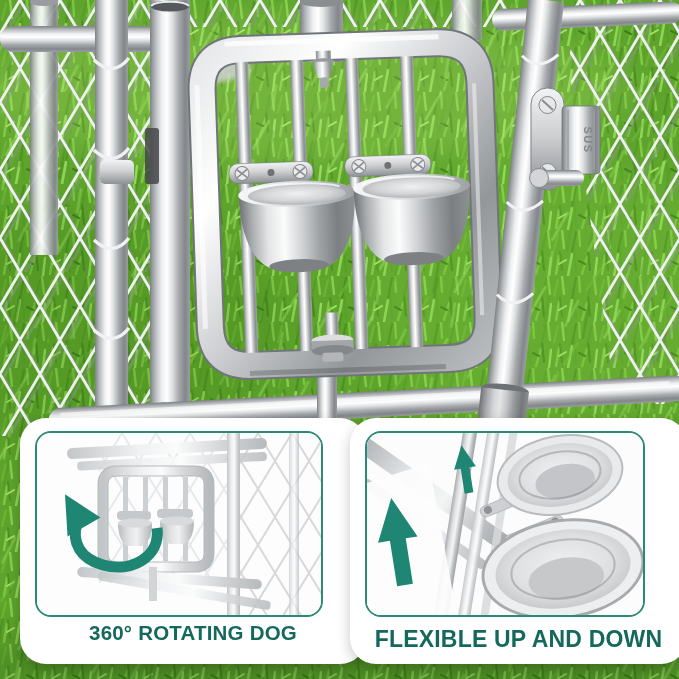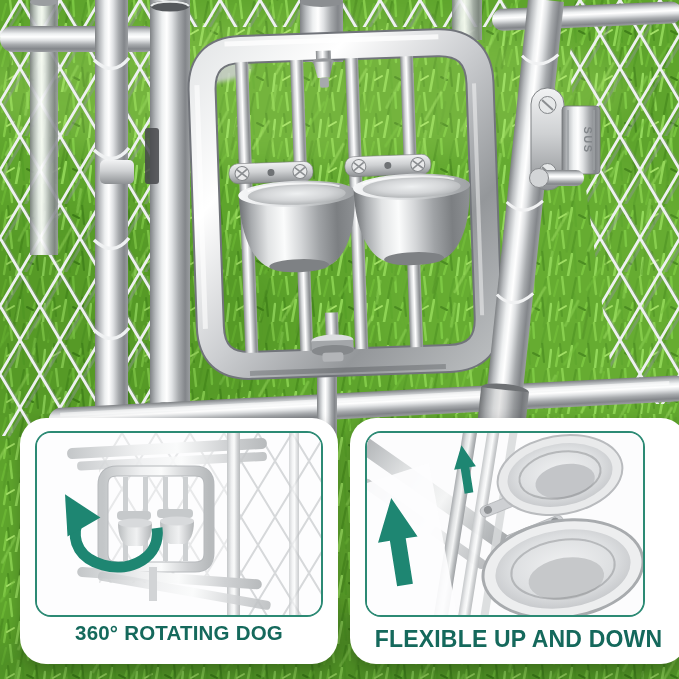--- a/index.html
+++ b/index.html
@@ -1,21 +1,21 @@
 <!DOCTYPE html>
 <html><head>
 <meta charset="utf-8">
 <style>
   html,body{margin:0;padding:0;background:#fff;}
   .stage{position:relative;width:679px;height:679px;overflow:hidden;
          font-family:"Liberation Sans",sans-serif;}
   .scene{position:absolute;left:0;top:0;}
   .card{position:absolute;top:418px;height:246px;background:#ffffff;
         border-radius:26px;box-shadow:0 5px 14px rgba(0,0,0,.22);}
-  .card-left{left:20px;width:318px;}
+  .card-left{left:20px;width:318px;padding-left:28px;}
   .card-right{left:350px;width:337px;}
   .inset{position:absolute;left:15px;top:13px;border:2px solid #2c8a74;
          border-radius:16px;overflow:hidden;background:#fdfdfe;box-sizing:border-box;}
   .inset svg{display:block;}
   .card-left .inset{width:288px;height:186px;}
   .card-right .inset{width:280px;height:186px;}
   .caption{position:absolute;left:0;right:0;text-align:center;color:#15695c;
            font-weight:bold;letter-spacing:.2px;}
   .card-left .caption{top:202px;font-size:20.5px;line-height:25px;}
   .card-right .caption{top:208px;font-size:23px;line-height:26px;}

